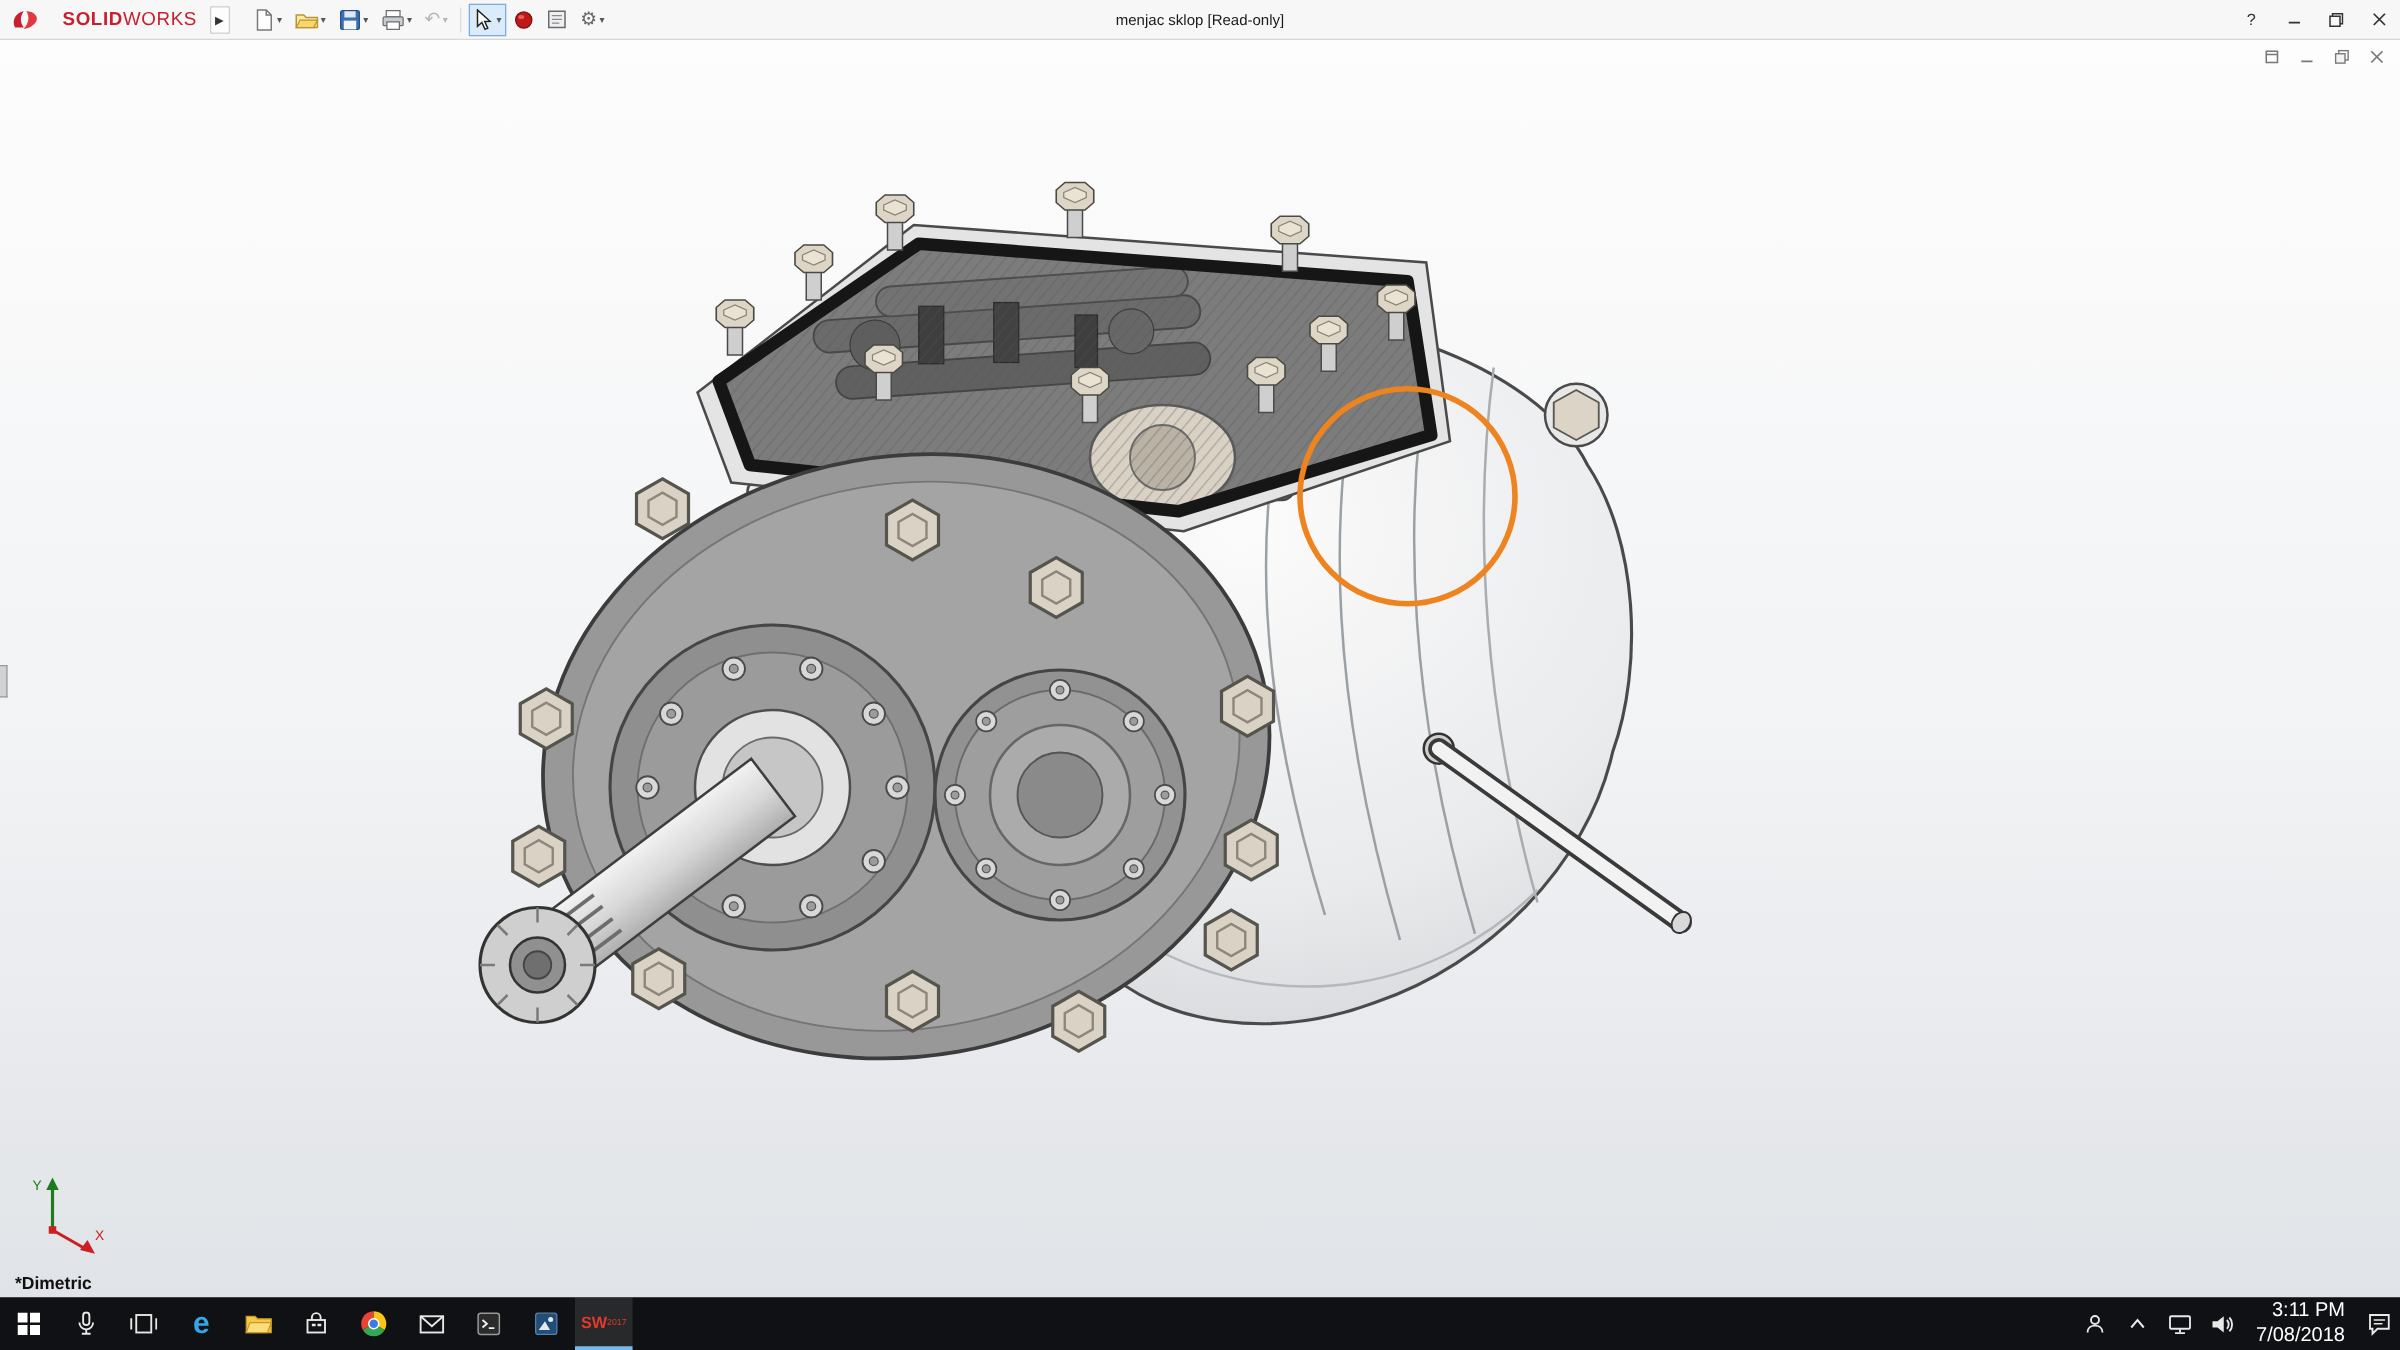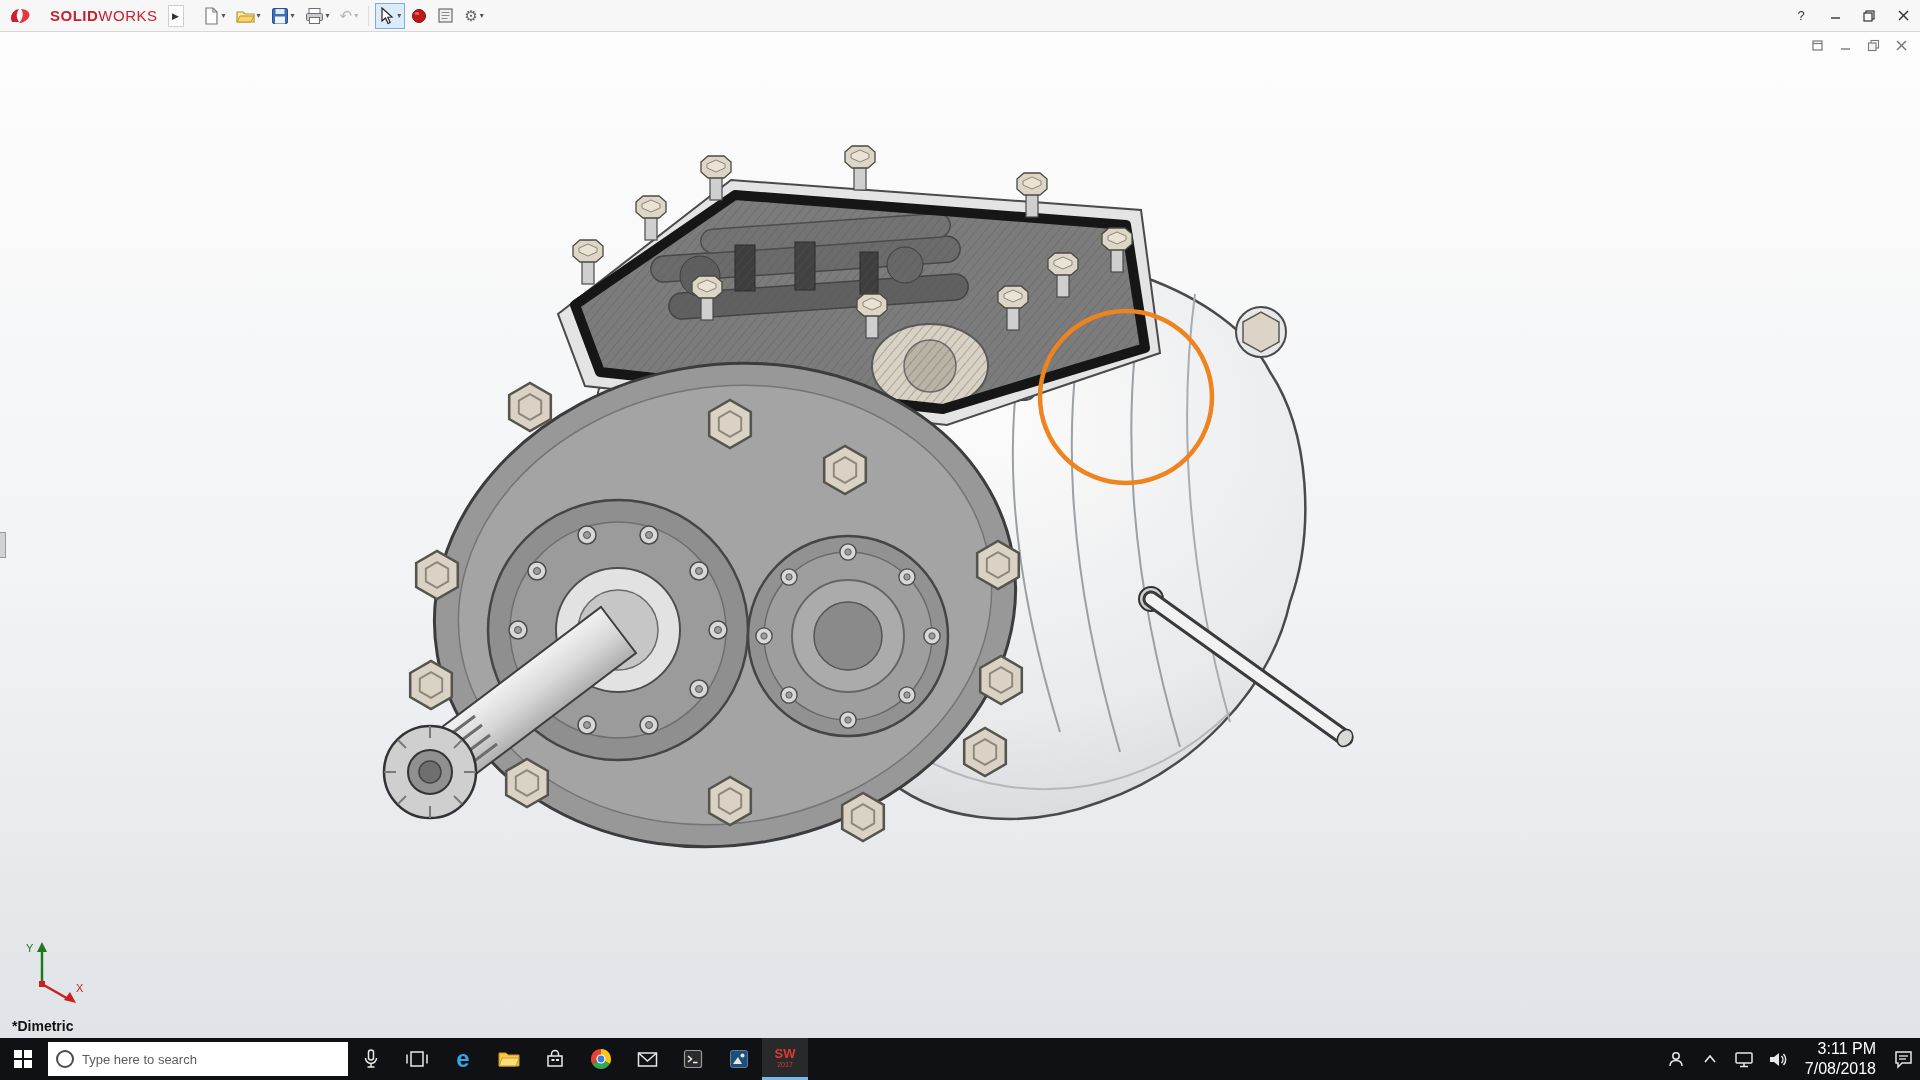--- a/index.html
+++ b/index.html
@@ -45,21 +45,21 @@
   #taskbar { position:absolute; bottom:0; left:0; width:100%; height:42px;
     background:#101114; display:flex; align-items:stretch; }
   .tk-btn { width:46px; display:flex; align-items:center; justify-content:center; color:#e8e8e8; }
   .search-box { width:300px; margin:4px 0 4px 2px; background:#ffffff; display:flex;
     align-items:center; padding:0 8px; gap:8px; }
   .search-box input { border:none; outline:none; flex:1; font-size:13px; color:#333;
     font-family:"Liberation Sans",sans-serif; background:transparent; }
   .search-box input::placeholder { color:#5c5c5c; }
   .cortana-ring { width:18px; height:18px; border:2px solid #4a4a4a; border-radius:50%; }
   .tk-btn.active-app { background:rgba(255,255,255,0.10); border-bottom:3px solid #76b9ed; }
-  .sw-icon { display:flex; flex-direction:column; align-items:center; line-height:1; }
+  .sw-icon { display:flex; align-items:center; line-height:1; }
   .sw-icon .sw-t { color:#e03a2f; font-weight:bold; font-size:13px; }
   .sw-icon .sw-y { color:#e03a2f; font-size:7px; margin-top:1px; }
   .edge-e { color:#35a6e8; font-size:24px; font-weight:bold; line-height:1; }
   .tray { margin-left:auto; display:flex; align-items:stretch; }
   .tray .tk-btn { width:34px; }
   .clock { display:flex; flex-direction:column; justify-content:center; align-items:flex-end;
     color:#ffffff; font-size:16px; line-height:1.25; padding:0 10px; text-align:right; }
 </style>
 </head>
 <body>
@@ -133,20 +133,21 @@
             <line x1="4.5" y1="11.5" x2="10.5" y2="11.5" stroke="#8a8a8a"></line>
           </svg>
         </div>
         <div class="tbtn">
           <span class="glyph">⚙</span>
           <span class="caret">▾</span>
         </div>
       </div>
     </div>
 
+    <div class="tb-title">menjac sklop [Read-only]</div>
 
     <div class="tb-right">
       <div class="winbtn">?</div>
       <div class="winbtn">
         <svg width="11" height="11" viewBox="0 0 11 11">
             <line x1="1" y1="8" x2="10" y2="8" stroke="#333" stroke-width="1.4"></line>
           </svg>
       </div>
       <div class="winbtn">
         <svg width="12" height="12" viewBox="0 0 12 12">
@@ -377,24 +378,20 @@
   <footer id="taskbar">
     <div class="tk-btn">
       <svg width="18" height="18" viewBox="0 0 18 18">
         <rect x="0" y="0" width="8" height="8" fill="#ffffff"></rect>
           <rect x="10" y="0" width="8" height="8" fill="#ffffff"></rect>
         <rect x="0" y="10" width="8" height="8" fill="#ffffff"></rect>
           <rect x="10" y="10" width="8" height="8" fill="#ffffff"></rect>
       </svg>
     </div>
 
-    <div class="search-box">
-      <span class="cortana-ring"></span>
-      <input type="text" placeholder="Type here to search" style="">
-    </div>
 
     <div class="tk-btn">
       <svg width="16" height="20" viewBox="0 0 16 20">
         <rect x="5.5" y="1" width="5" height="10" rx="2.5" fill="none" stroke="#e8e8e8" stroke-width="1.5"></rect>
         <path d="M2.5,9 A5.5,5.5 0 0 0 13.5,9" fill="none" stroke="#e8e8e8" stroke-width="1.5"></path>
         <line x1="8" y1="14.5" x2="8" y2="18" stroke="#e8e8e8" stroke-width="1.5"></line>
         <line x1="4.5" y1="18" x2="11.5" y2="18" stroke="#e8e8e8" stroke-width="1.5"></line>
       </svg>
     </div>
 

